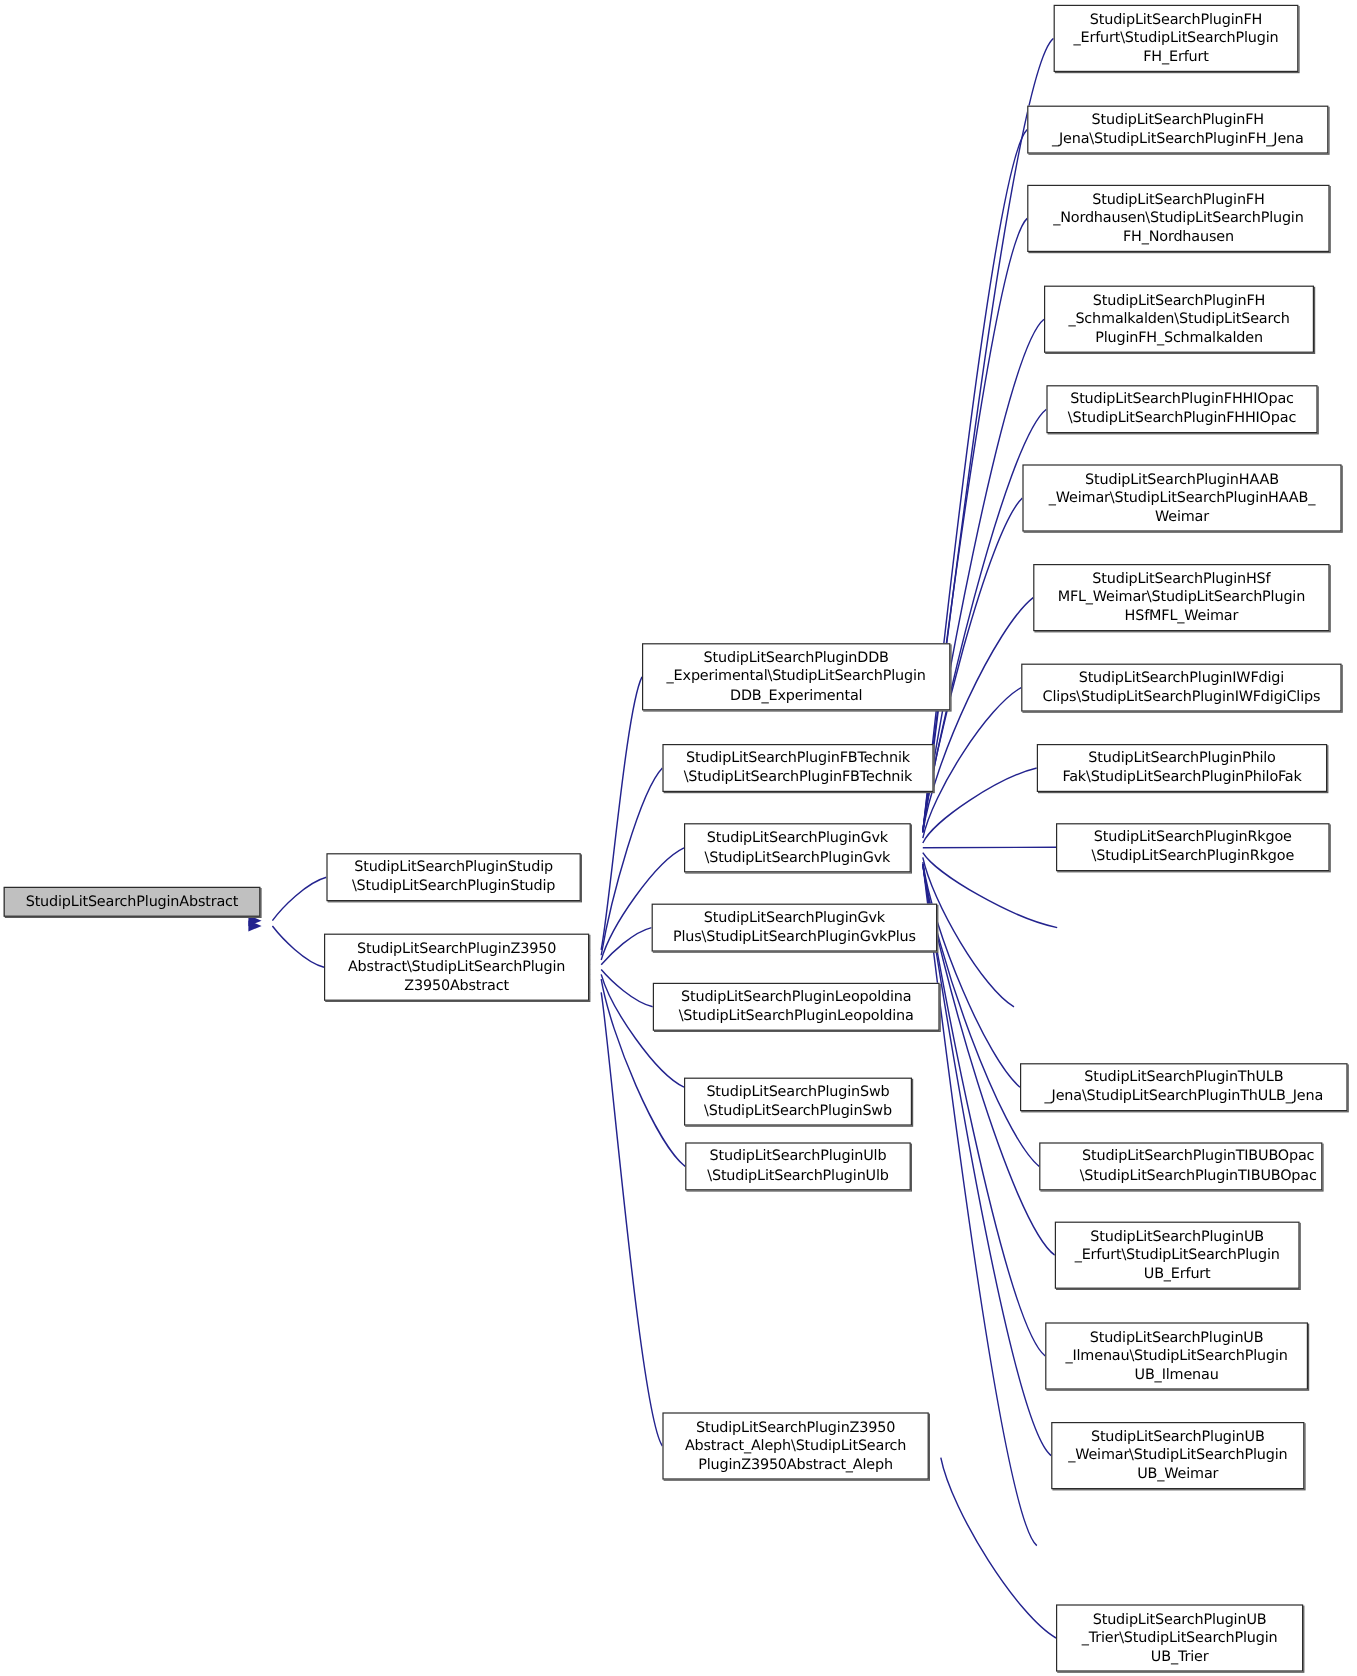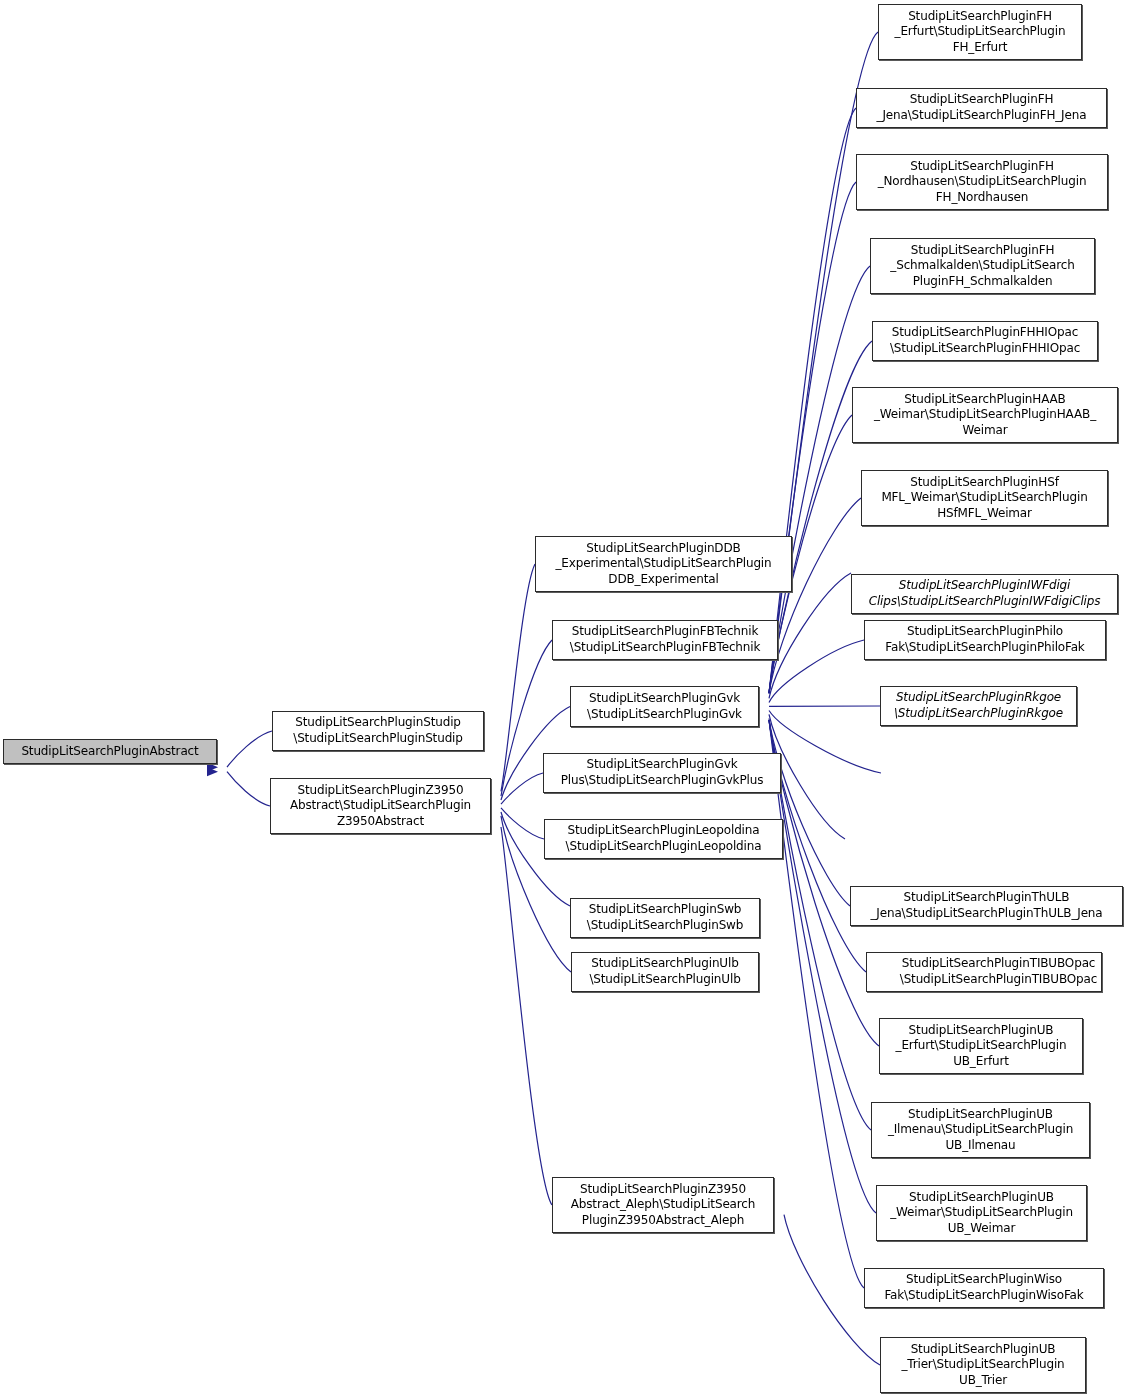--- a/index.html
+++ b/index.html
@@ -113,37 +113,35 @@
 _Schmalkalden\StudipLitSearch
 PluginFH_Schmalkalden</div>
     <div class="node shadow" style="left: 872px; top: 321px; width: 226px; height: 40px;">StudipLitSearchPluginFHHIOpac
 \StudipLitSearchPluginFHHIOpac</div>
     <div class="node shadow" style="left: 852px; top: 387px; width: 266px; height: 56px;">StudipLitSearchPluginHAAB
 _Weimar\StudipLitSearchPluginHAAB_
 Weimar</div>
     <div class="node shadow" style="left: 861px; top: 470px; width: 247px; height: 56px;">StudipLitSearchPluginHSf
 MFL_Weimar\StudipLitSearchPlugin
 HSfMFL_Weimar</div>
-    <div class="node shadow" style="left: 851px; top: 574px; width: 267px; height: 40px; font-style: italic;">StudipLitSearchPluginIWFdigi
+    <div class="node shadow" style="left: 851px; top: 553px; width: 267px; height: 40px;">StudipLitSearchPluginIWFdigi
 Clips\StudipLitSearchPluginIWFdigiClips</div>
     <div class="node shadow" style="left: 864px; top: 620px; width: 242px; height: 40px;">StudipLitSearchPluginPhilo
 Fak\StudipLitSearchPluginPhiloFak</div>
-    <div class="node shadow" style="left: 880px; top: 686px; width: 197px; height: 40px; font-style: italic;">StudipLitSearchPluginRkgoe
+    <div class="node shadow" style="left: 880px; top: 686px; width: 228px; height: 40px;">StudipLitSearchPluginRkgoe
 \StudipLitSearchPluginRkgoe</div>
     <div class="node shadow" style="left: 850px; top: 886px; width: 273px; height: 40px;">StudipLitSearchPluginThULB
 _Jena\StudipLitSearchPluginThULB_Jena</div>
     <div class="node shadow" style="left: 866px; top: 952px; width: 236px; height: 40px; padding-left: 32px;">StudipLitSearchPluginTIBUBOpac
 \StudipLitSearchPluginTIBUBOpac</div>
     <div class="node shadow" style="left: 879px; top: 1018px; width: 204px; height: 56px;">StudipLitSearchPluginUB
 _Erfurt\StudipLitSearchPlugin
 UB_Erfurt</div>
     <div class="node shadow" style="left: 871px; top: 1102px; width: 219px; height: 56px;">StudipLitSearchPluginUB
 _Ilmenau\StudipLitSearchPlugin
 UB_Ilmenau</div>
     <div class="node shadow" style="left: 876px; top: 1185px; width: 211px; height: 56px;">StudipLitSearchPluginUB
 _Weimar\StudipLitSearchPlugin
 UB_Weimar</div>
-    <div class="node shadow" style="left: 864px; top: 1268px; width: 240px; height: 40px;">StudipLitSearchPluginWiso
-Fak\StudipLitSearchPluginWisoFak</div>
     <div class="node shadow" style="left: 880px; top: 1337px; width: 206px; height: 56px;">StudipLitSearchPluginUB
 _Trier\StudipLitSearchPlugin
 UB_Trier</div>
   </div>
 
 </body></html>

